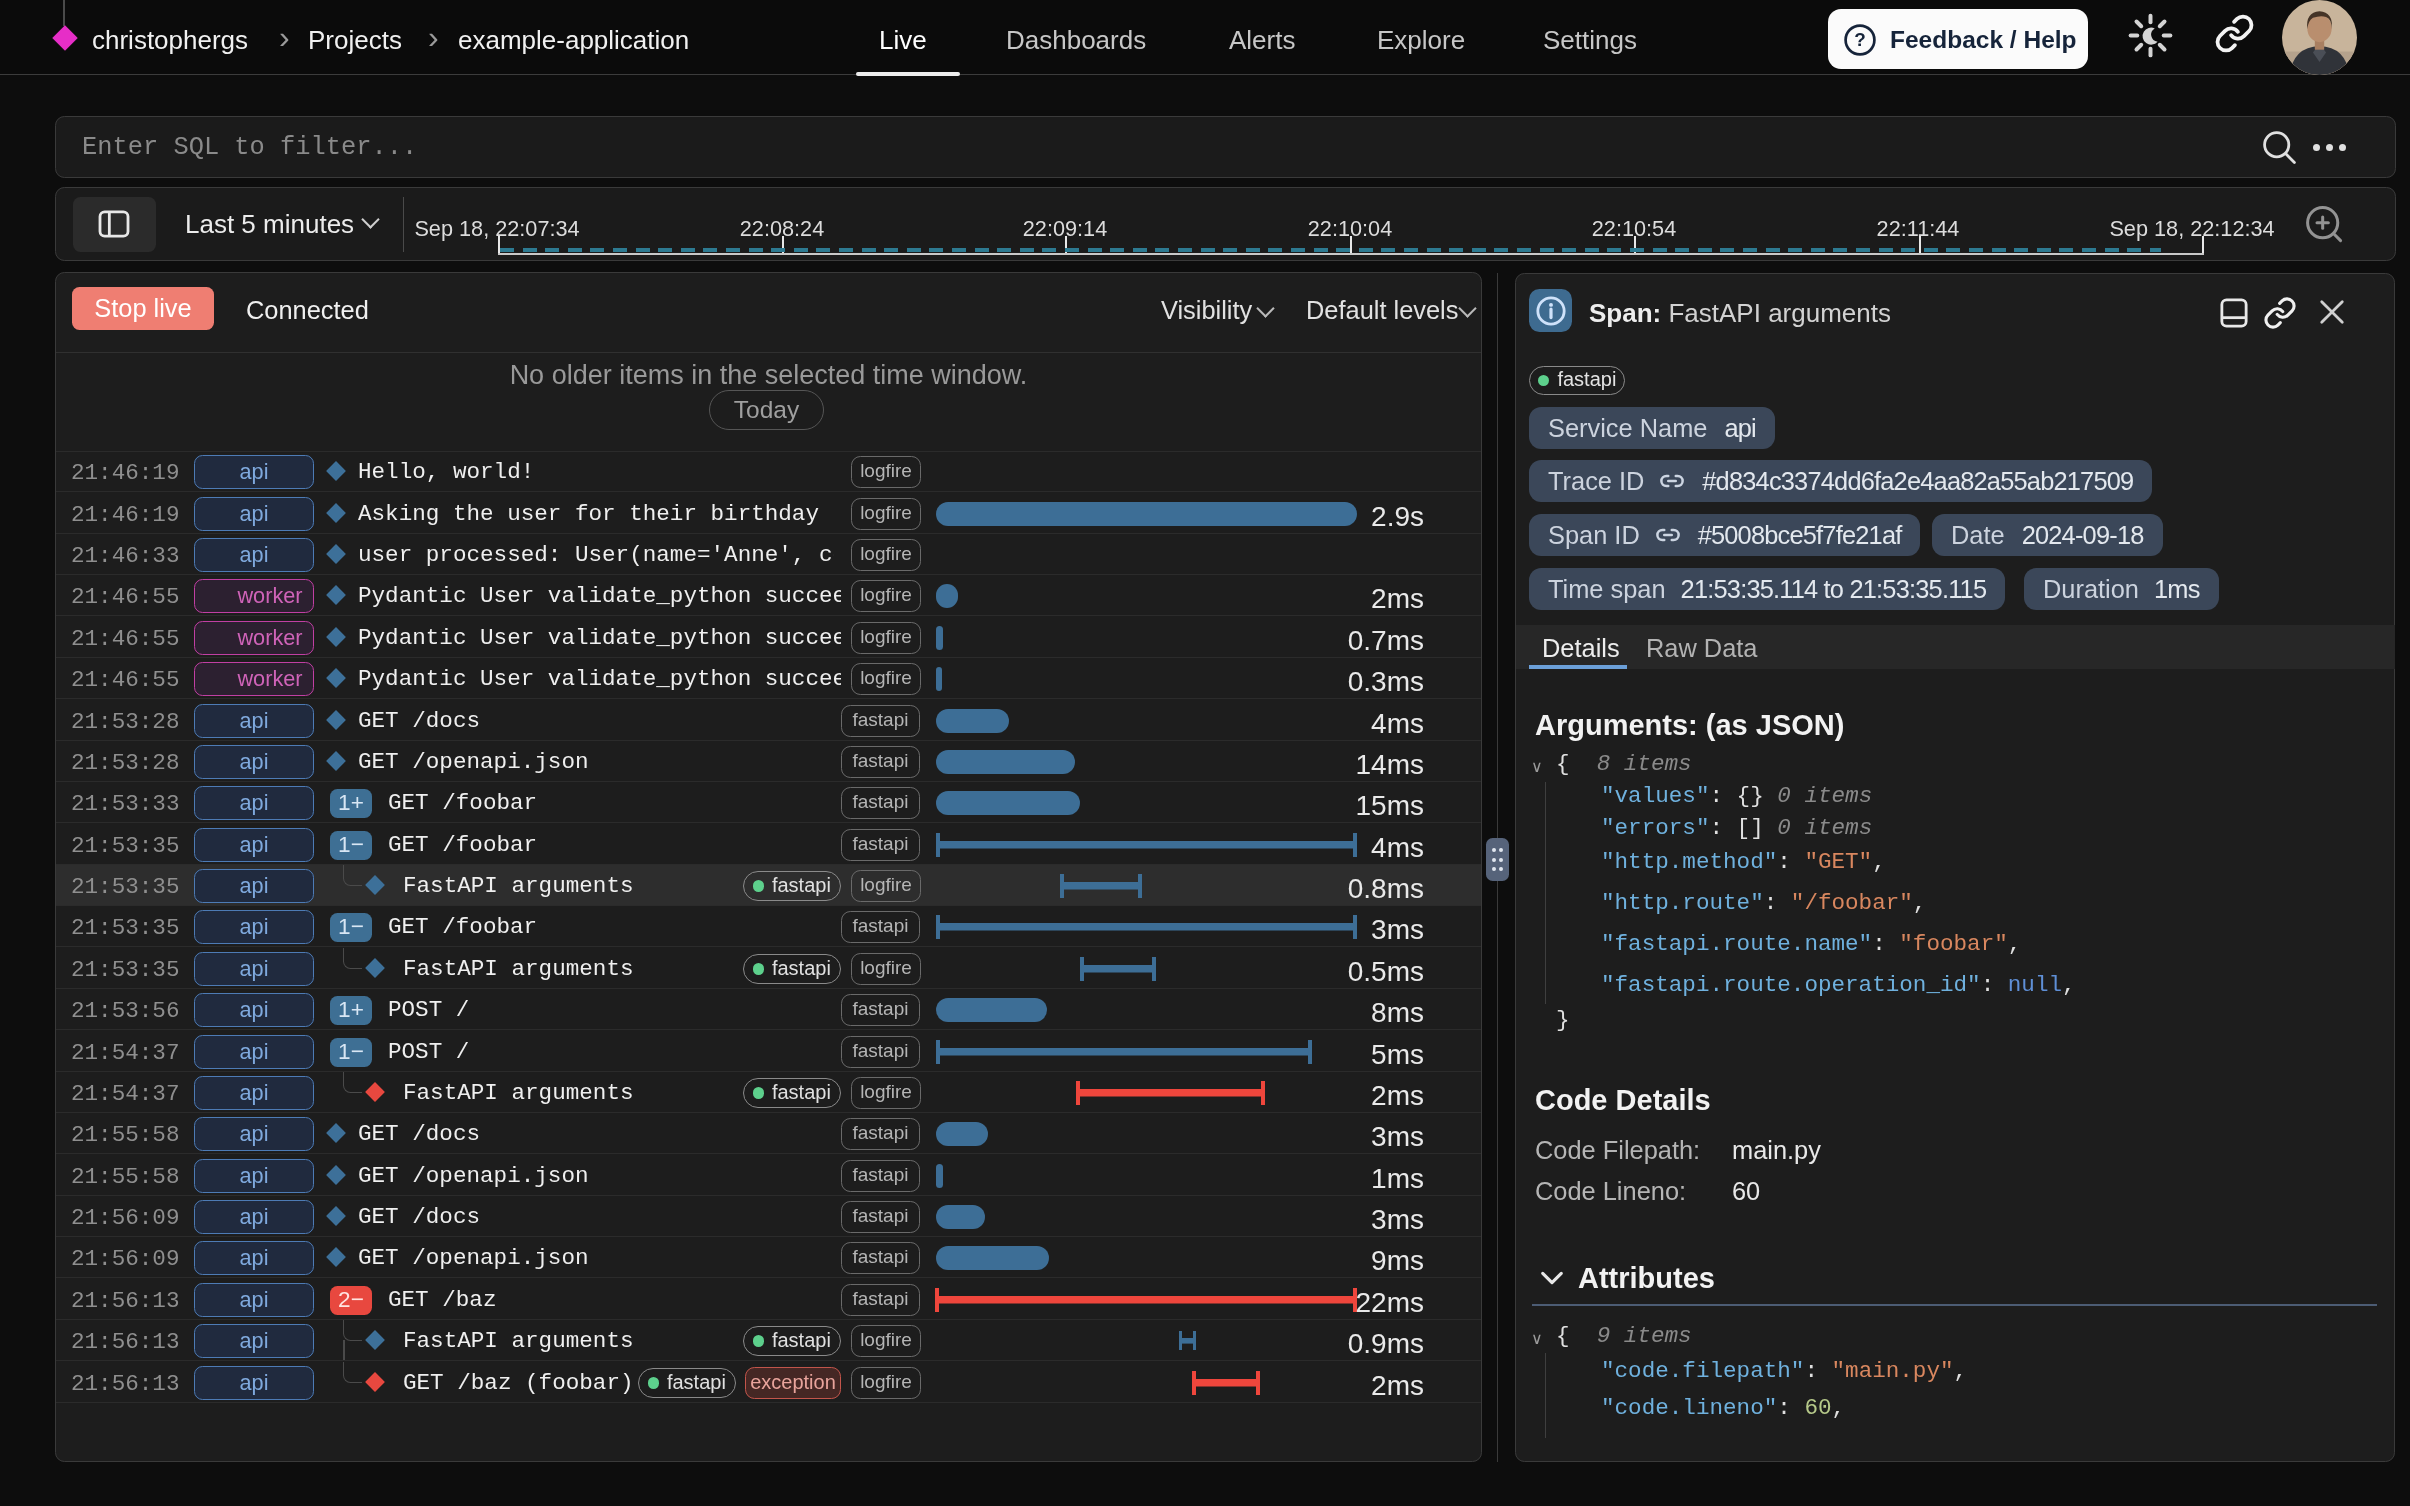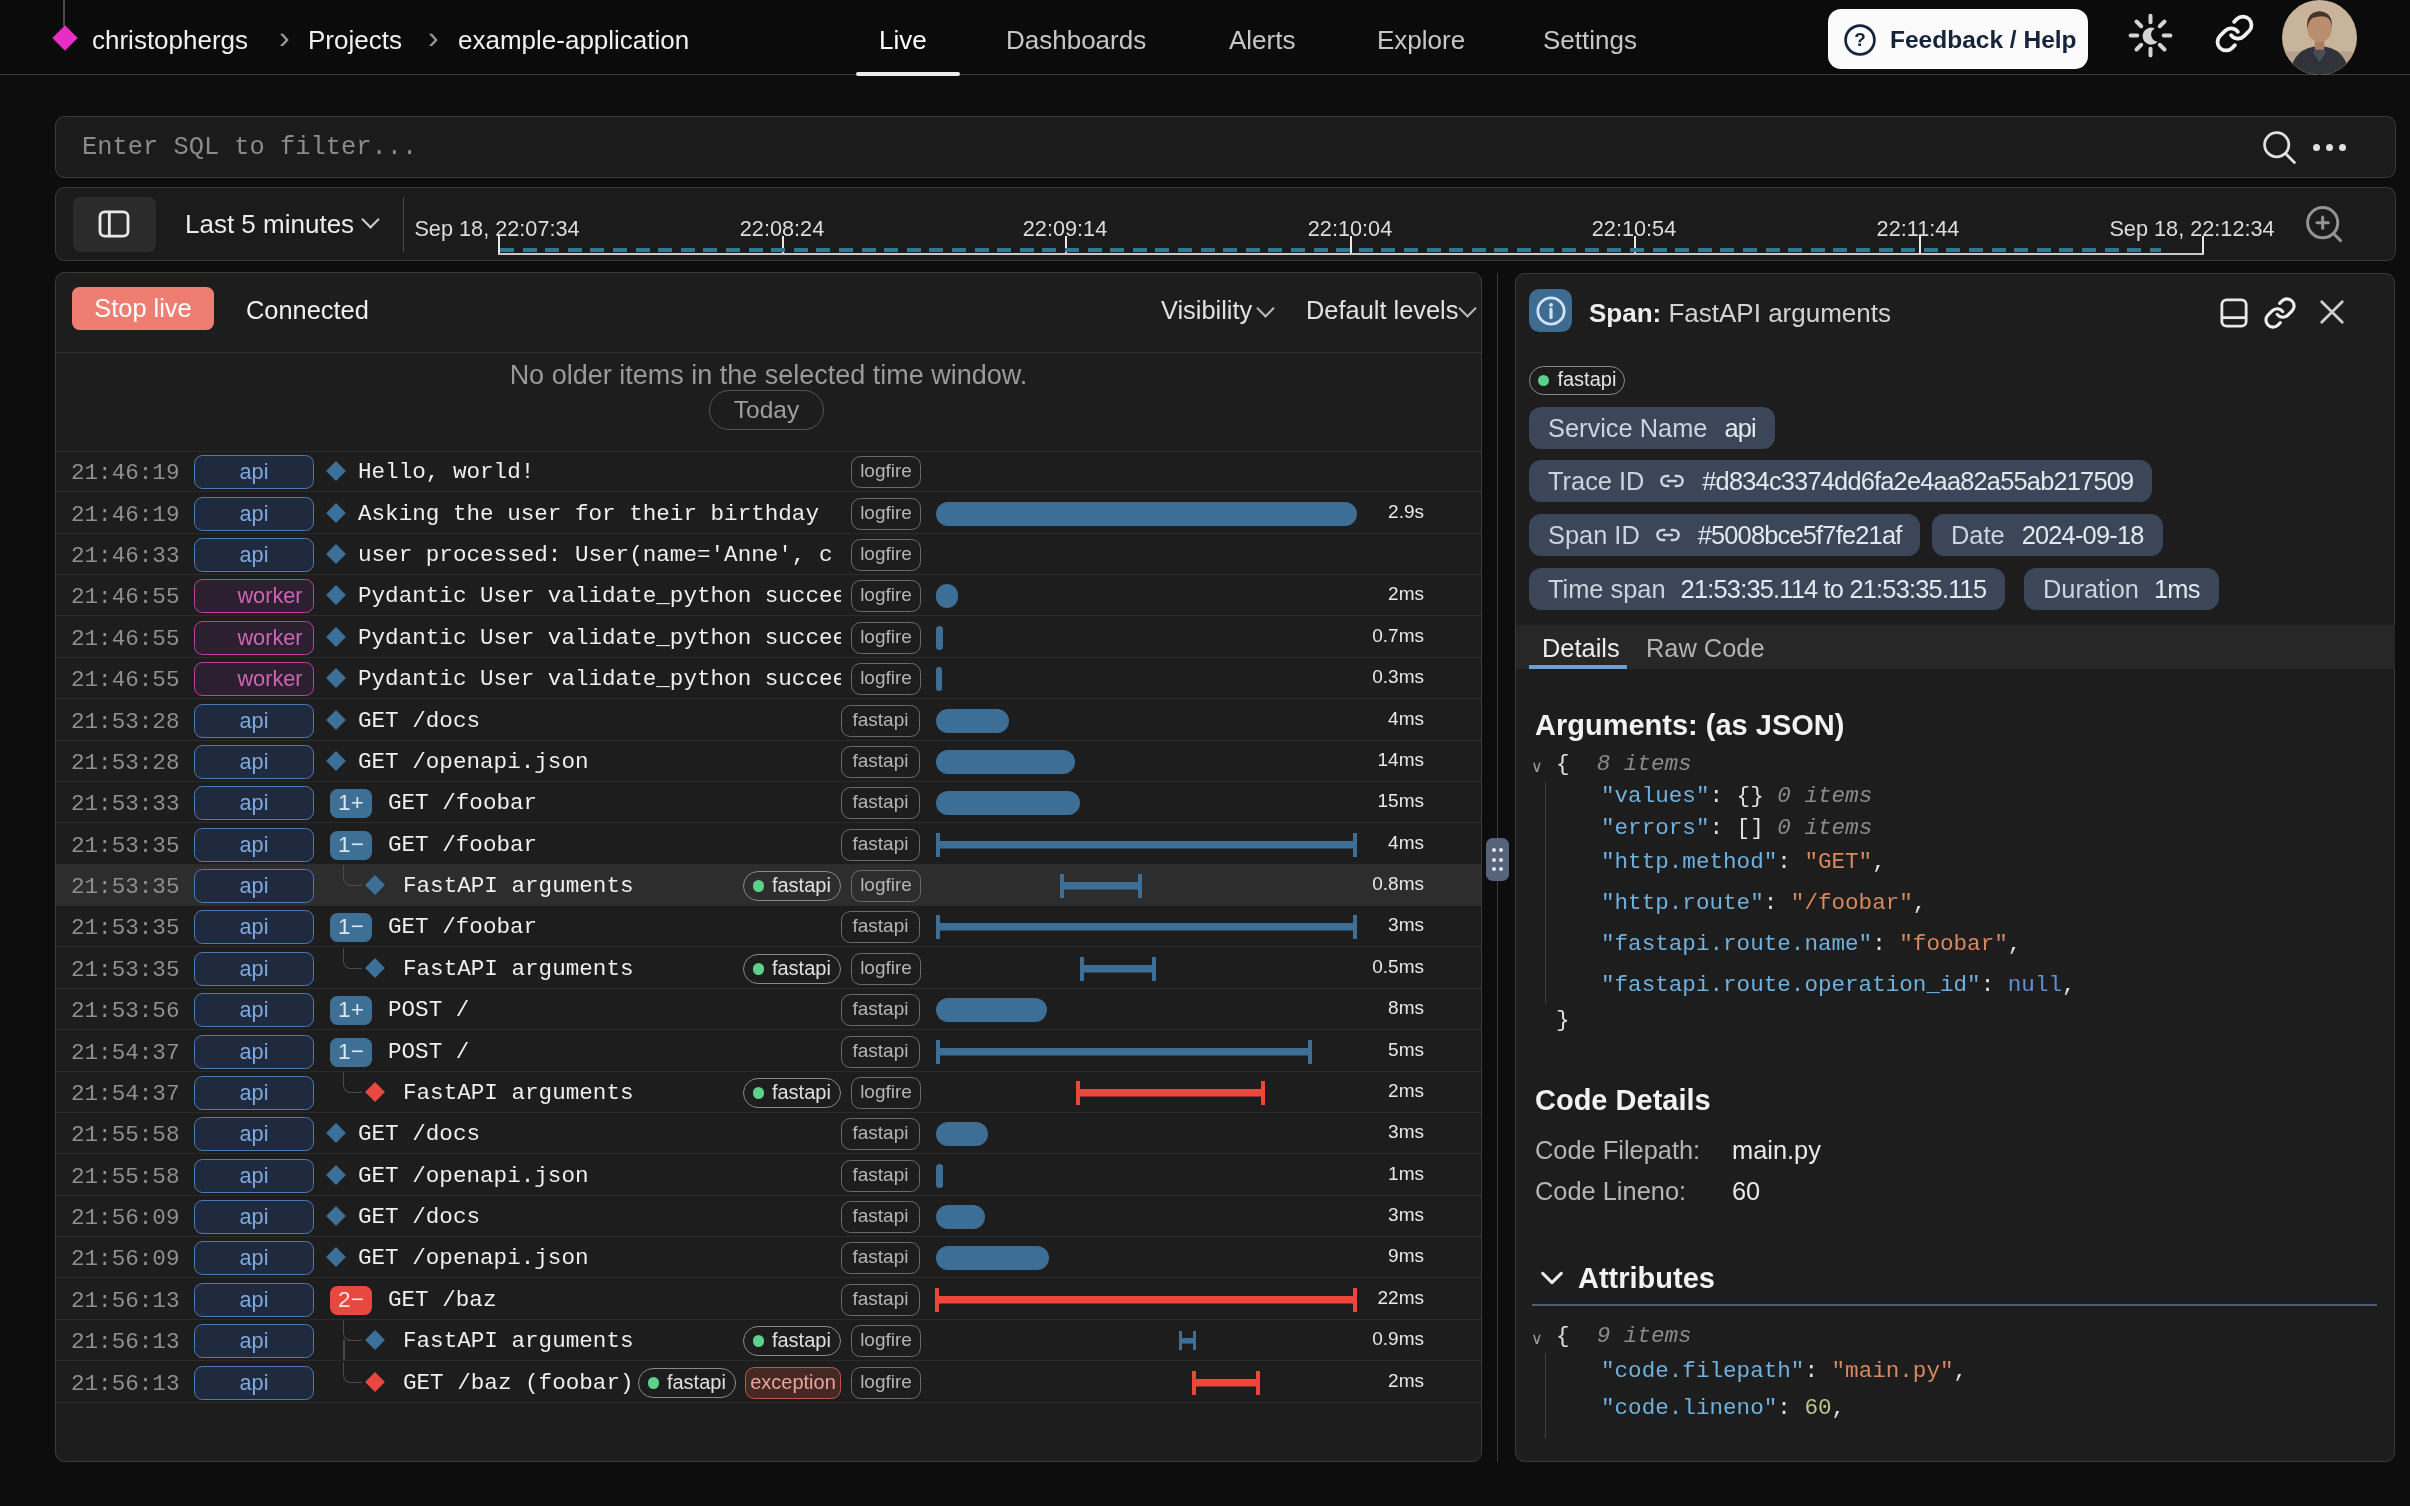--- a/index.html
+++ b/index.html
@@ -58,21 +58,21 @@
 .msg { top:7.5px; font-family:"Liberation Mono",monospace; font-size:22.6px; color:#efefef; }
 .tagp { top:4.7px; height:32px; border:1.9px solid #6a6a6a; border-radius:9.4px; font-size:19px; color:#b5b5b5; text-align:center; line-height:28px; }
 .gtag { top:5.6px; height:30px; border:1.9px solid #8a8a8a; border-radius:15px; font-size:20px; color:#e0e0e0; text-align:center; line-height:26px; }
 .gdot { display:inline-block; width:11.3px; height:11.3px; border-radius:5.6px; background:#5dd08c; margin-right:7.5px; }
 .exc { top:4.7px; height:32px; border:1.9px solid #c2554b; background:rgba(190,70,60,0.25); border-radius:9.4px; font-size:20px; color:#e8a49c; text-align:center; line-height:28px; }
 .bar { top:8.5px; height:24.5px; border-radius:12.2px; }
 .brk { top:8.5px; height:24.5px; border-left:4.7px solid; border-right:4.7px solid;
    background-repeat:no-repeat; background-size:100% 7.5px; background-position:0 8.5px; }
 .mbrk { top:11.3px; height:19px; border-left:3.8px solid; border-right:3.8px solid;
    background-repeat:no-repeat; background-size:100% 5.6px; background-position:0 6.6px; }
-.dur { left:1255px; top:7.5px; width:113px; text-align:right; font-size:19px; color:#e9e9e9; }
+.dur { left:1255px; top:7.5px; width:113px; text-align:right; font-size:28px; color:#e9e9e9; }
 
 #rsline { position:absolute; left:1497px; top:273px; width:0.9px; height:1189px; background:#3a3a3a; }
 #rshandle { position:absolute; left:1486px; top:838px; width:22.6px; height:43px; background:#56637a; border-radius:6.6px; }
 .rdot { position:absolute; width:3.8px; height:3.8px; border-radius:1.9px; background:#dfe5ee; }
 
 #rp { position:absolute; left:1515px; top:273px; width:880px; height:1189px; background:#1d1d1d; border:0.9px solid #3a3a3a; border-radius:9.4px; }
 #spanicon { position:absolute; left:1529px; top:289px; width:43px; height:43px; background:#3e6b90; border-radius:10.4px; }
 #spanicon svg { position:absolute; }
 #spantitle { position:absolute; left:1589px; top:298px; font-size:26px; color:#ededed; font-weight:700; }
 #spantitle span { font-weight:400; color:#d2d2d2; }
@@ -503,21 +503,21 @@
     <span class="lab">Time span</span>
     <span class="val2" style="margin-left:15px">21:53:35.114 to 21:53:35.115</span>
   </div>
 <div class="chip" style="left:2024px;top:568px">
     <span class="lab">Duration</span>
     <span class="val2" style="margin-left:15px">1ms</span>
   </div>
 
 <div id="tabbar">
     <span class="t1">Details</span>
-    <span class="t2">Raw Code</span>
+    <span class="t2">Raw Data</span>
     <div id="tabu"></div>
   </div>
 
 <div class="h1" style="left:1535px;top:709px">Arguments: (as JSON)</div>
 <div class="jl" style="left:1531px;top:753px"><span class="jchev">∨</span></div>
 <div class="jl" style="left:1556px;top:751px"><span class="jp">{</span>&nbsp; <span class="jg"><i>8 items</i></span></div>
 <div class="jl" style="left:1601px;top:783px"><span class="jk">"values"</span><span class="jp">:</span> <span class="jp">{}</span> <span class="jg"><i>0 items</i></span></div>
 <div class="jl" style="left:1601px;top:815px"><span class="jk">"errors"</span><span class="jp">:</span> <span class="jp">[]</span> <span class="jg"><i>0 items</i></span></div>
 <div class="jl" style="left:1601px;top:849px"><span class="jk">"http.method"</span><span class="jp">:</span> <span class="js">"GET"</span><span class="jp">,</span></div>
 <div class="jl" style="left:1601px;top:890px"><span class="jk">"http.route"</span><span class="jp">:</span> <span class="js">"/foobar"</span><span class="jp">,</span></div>

